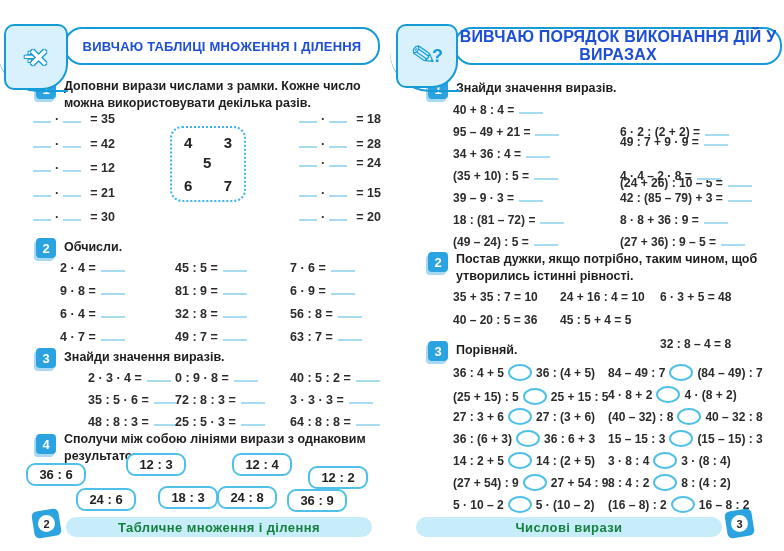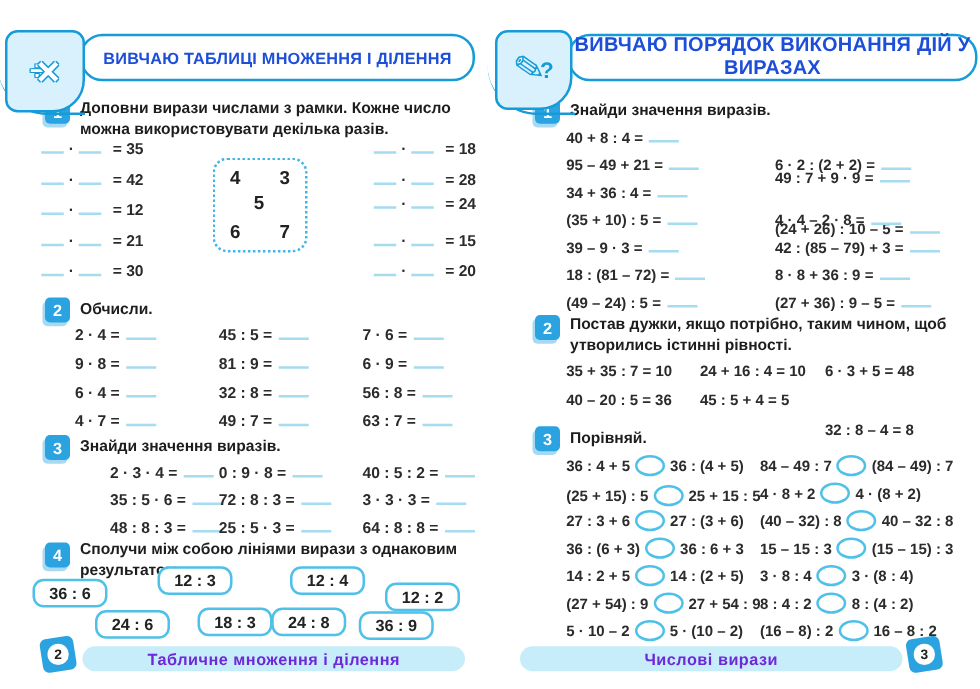--- a/index.html
+++ b/index.html
@@ -78,21 +78,21 @@
   .cmp { position:absolute; font-size:12px; display:flex; align-items:center; }
   .cmp-circle {
     display:inline-block; width:20px; height:13px; border:2px solid #4FC0E8;
     border-radius:50%; background:#fff; margin:0 4px; flex:none;
   }
 
   
   .footer-bar {
     position:absolute; top:517px; height:20px; background:#C8EDFA; border-radius:10px;
     display:flex; align-items:center; justify-content:center;
-    color:#6d28d9; font-weight:bold; font-size:13px; letter-spacing:.4px;
+    color:#15803d; font-weight:bold; font-size:13px; letter-spacing:.4px;
   }
   .page-num {
     position:absolute; top:510px; width:27px; height:27px; background:#2BA3E0;
     border-radius:5px; transform:rotate(-9deg);
     display:flex; align-items:center; justify-content:center; z-index:2;
   }
   .page-num .pn-circle {
     width:17px; height:17px; background:#fff; border-radius:50%;
     display:flex; align-items:center; justify-content:center;
     font-size:11px; font-weight:bold; color:#222; transform:rotate(9deg);

